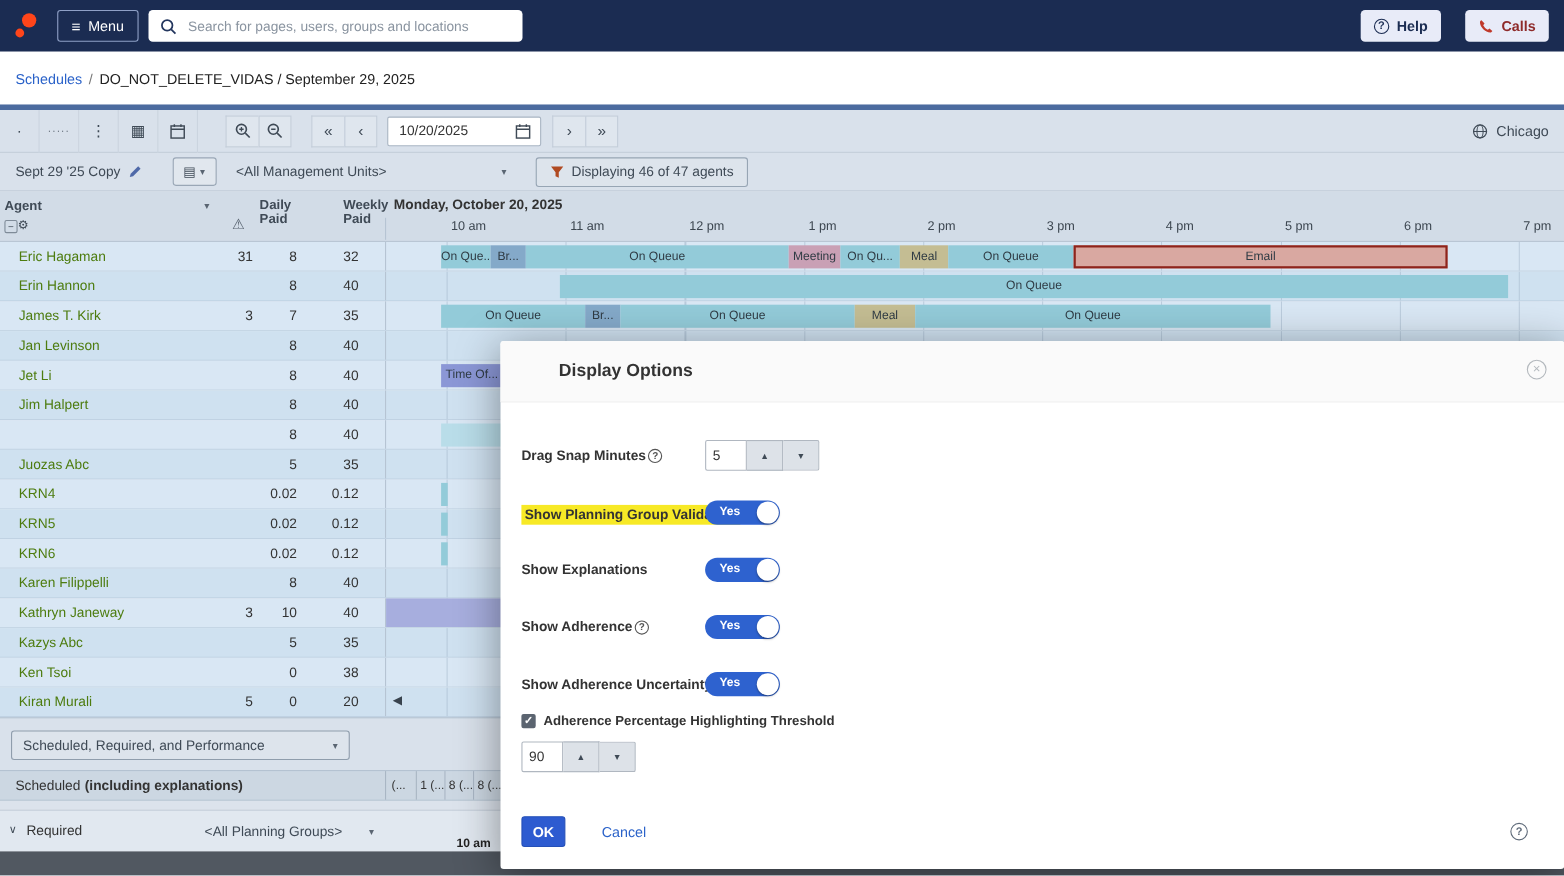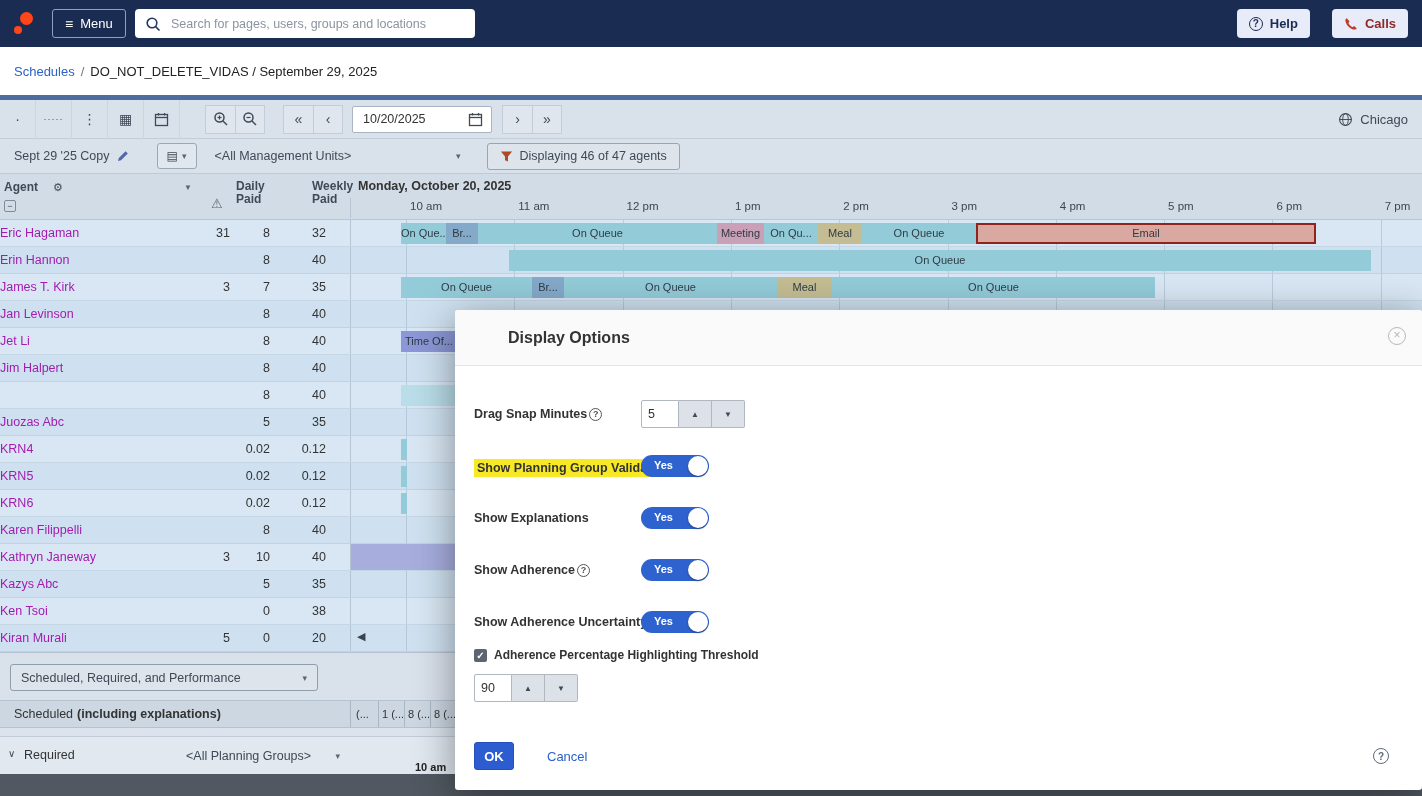--- a/index.html
+++ b/index.html
@@ -45,37 +45,37 @@
   
   .toolbar2{position:absolute;left:0;top:139px;width:100%;height:35px;background:#d9e1eb;border-bottom:1px solid #bfcad7;display:flex;align-items:center;font-size:12.5px;color:#3f4a56;}
   .sched-name{margin-left:14px;display:flex;align-items:center;gap:7px;}
   .mini-btn{margin-left:28px;width:40px;height:26px;border:1px solid #9aa7b6;border-radius:3px;background:#e1e7ee;display:flex;align-items:center;justify-content:center;gap:4px;color:#3f4a56;font-size:12px;}
   .mu-dd{margin-left:10px;width:262px;height:26px;display:flex;align-items:center;justify-content:space-between;padding:0 8px;cursor:pointer;}
   .caret{font-size:9px;color:#5a6572;}
   .filter-btn{margin-left:18px;height:27px;border:1px solid #97a5b4;border-radius:3px;background:#dde4ec;display:flex;align-items:center;gap:7px;padding:0 12px;color:#3f4a56;font-size:12.5px;}
 
   
   .grid-header{position:absolute;left:0;top:174px;width:100%;height:46px;background:#d2dce7;border-bottom:1px solid #b9c6d4;font-size:12px;color:#3f4a56;}
-  .h-agent{position:absolute;left:4px;top:6px;font-weight:bold;display:flex;align-items:center;gap:15px;}
+  .h-agent{position:absolute;left:4px;top:6px;font-weight:bold;display:flex;align-items:center;gap:4px;flex-direction:column;}
   .h-gear{font-size:11px;font-weight:normal;}
   .h-sort{position:absolute;left:184px;top:9px;font-size:8px;color:#5a6572;}
   .h-collapse{position:absolute;left:4px;top:26px;width:12px;height:12px;border:1px solid #7f8b98;border-radius:2px;font-size:9px;line-height:10px;text-align:center;color:#3f4a56;}
   .h-warn{position:absolute;left:211px;top:22px;font-size:13px;color:#5a6572;}
   .h-daily{position:absolute;left:236px;top:6px;width:36px;font-weight:bold;line-height:13px;}
   .h-weekly{position:absolute;left:292px;top:6px;width:46px;font-weight:bold;line-height:13px;margin-left:20px;}
   .h-day{position:absolute;left:358px;top:5px;font-weight:bold;font-size:12.5px;color:#333;}
   .time-scale{position:absolute;left:350px;top:24px;width:1072px;height:20px;border-left:1px solid #b6c4d3;}
   .time-tick{position:absolute;top:2px;font-size:11.5px;color:#3c4650;}
 
   
   .rows{position:absolute;left:0;top:220px;width:100%;height:432px;}
   .grow{position:relative;height:27px;border-bottom:1px solid rgba(173,192,211,.45);}
   .grow:nth-child(odd){background:#d9e7f4;}
   .grow:nth-child(even){background:#cfe1f0;}
-  .c-name{position:absolute;left:0;top:0;width:196px;height:100%;padding-left:0;line-height:26px;font-size:12.5px;color:#a21caf;overflow:hidden;white-space:nowrap;cursor:pointer;text-decoration:none;display:block;}
+  .c-name{position:absolute;left:0;top:0;width:196px;height:100%;padding-left:17px;line-height:26px;font-size:12.5px;color:#4d7c0f;overflow:hidden;white-space:nowrap;cursor:pointer;text-decoration:none;display:block;}
   .cell{position:absolute;top:0;height:100%;line-height:26px;font-size:12.5px;color:#333;text-align:right;}
   .c-alert{left:196px;width:34px;}
   .c-daily{left:230px;width:40px;}
   .c-weekly{left:270px;width:56px;}
   .tl{position:absolute;left:350px;top:0;width:1072px;height:100%;border-left:1px solid #b6c4d3;background-image:repeating-linear-gradient(90deg,rgba(160,180,200,.55) 0 1px,transparent 1px 108.3px);background-position:55px 0;}
   .bar{position:absolute;top:3px;height:21px;line-height:21px;font-size:11px;color:#2f3b44;text-align:center;overflow:hidden;white-space:nowrap;cursor:pointer;}
   .sel{position:absolute;left:0;top:0;width:105px;height:100%;}
   .mk{position:absolute;left:6px;top:5px;font-size:11px;color:#39434e;cursor:pointer;}
 
   

